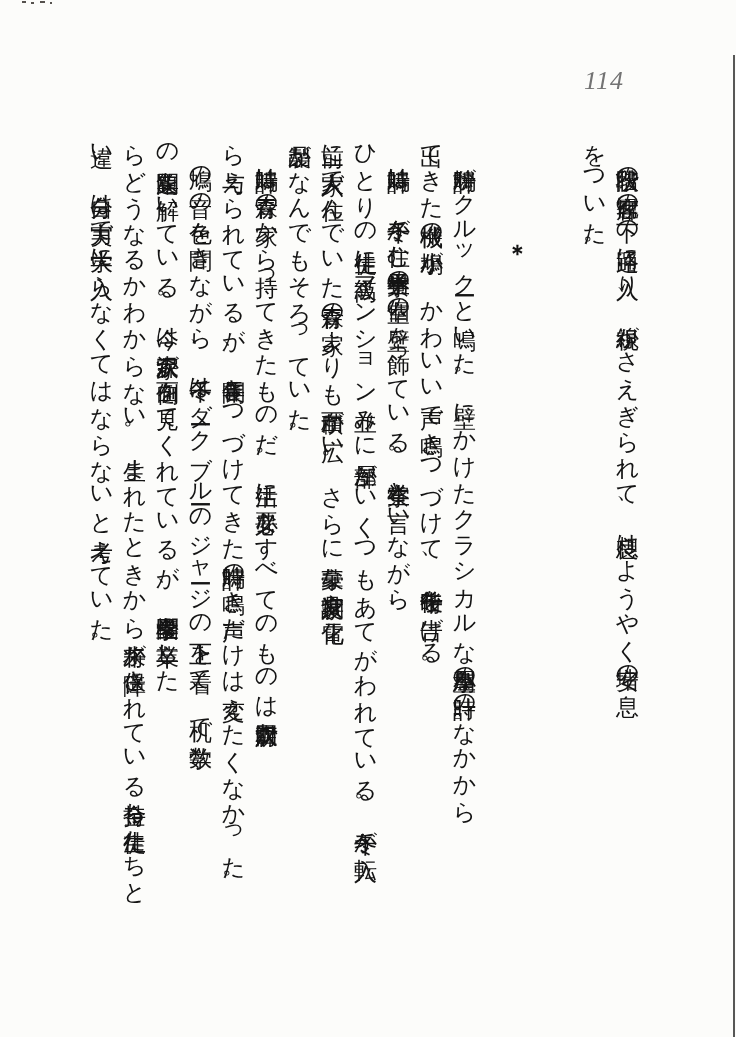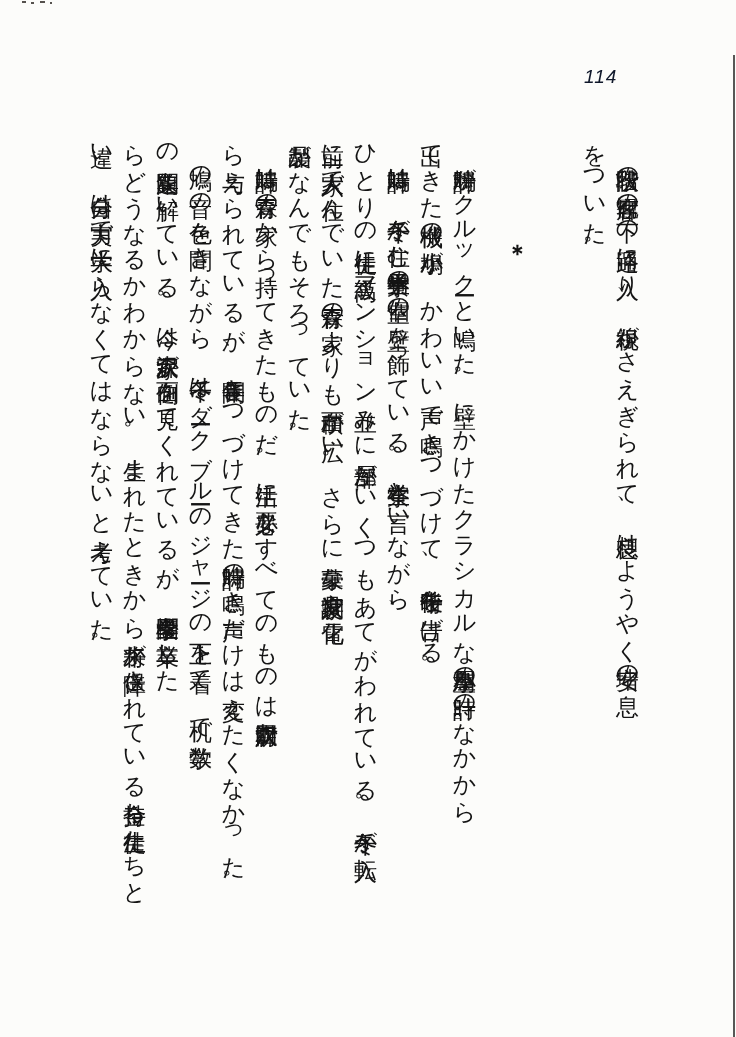--- a/index.html
+++ b/index.html
@@ -14,25 +14,25 @@
     height: 1037px;
     background: #fcfcfa;
     overflow: hidden;
     color: #161616;
   }
   
   .page-number {
     position: absolute;
     top: 66px;
     left: 584px;
-    font-family: Liberation Sans, sans-serif;
+    font-family: Liberation Serif, serif;
     font-style: italic;
-    font-size: 19px;
+    font-size: 26px;
     letter-spacing: 1px;
-    color: #0f172a;
+    color: #737373;
   }
   
   .text-block {
     position: absolute;
     top: 128px;
     right: 92px;
     height: 900px;
     writing-mode: vertical-rl;
     text-orientation: mixed;
     font-size: 23px;

